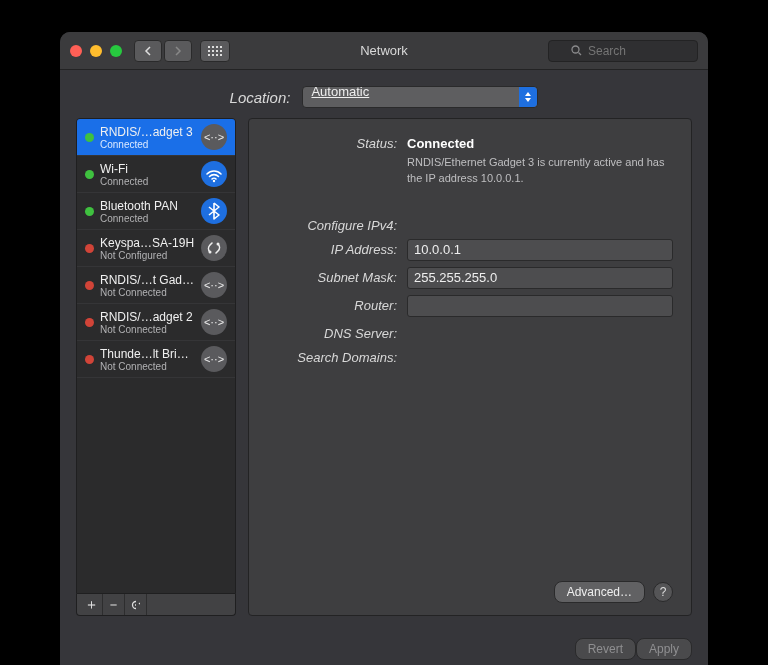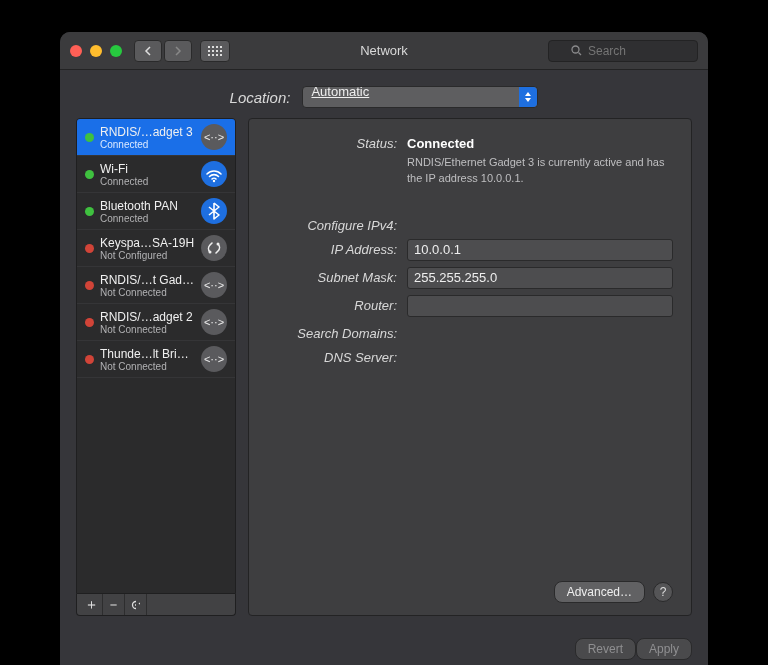--- a/index.html
+++ b/index.html
@@ -293,25 +293,25 @@
       </div>
       <div class="row tight">
         <div class="lab">Subnet Mask:</div>
         <div class="val"><input class="input" value="255.255.255.0" style=""></div>
       </div>
       <div class="row tight">
         <div class="lab">Router:</div>
         <div class="val"><input class="input" value="" style=""></div>
       </div>
       <div class="row tight">
+        <div class="lab">DNS Server:</div>
+        <div class="val plainval"></div>
+      </div>
+      <div class="row tight">
         <div class="lab">Search Domains:</div>
-        <div class="val plainval"></div>
-      </div>
-      <div class="row tight">
-        <div class="lab">DNS Server:</div>
         <div class="val plainval"></div>
       </div>
 
       <div class="footer">
         <button class="btn">Advanced…</button>
         <div class="help">?</div>
       </div>
     </div>
   </div>
 

